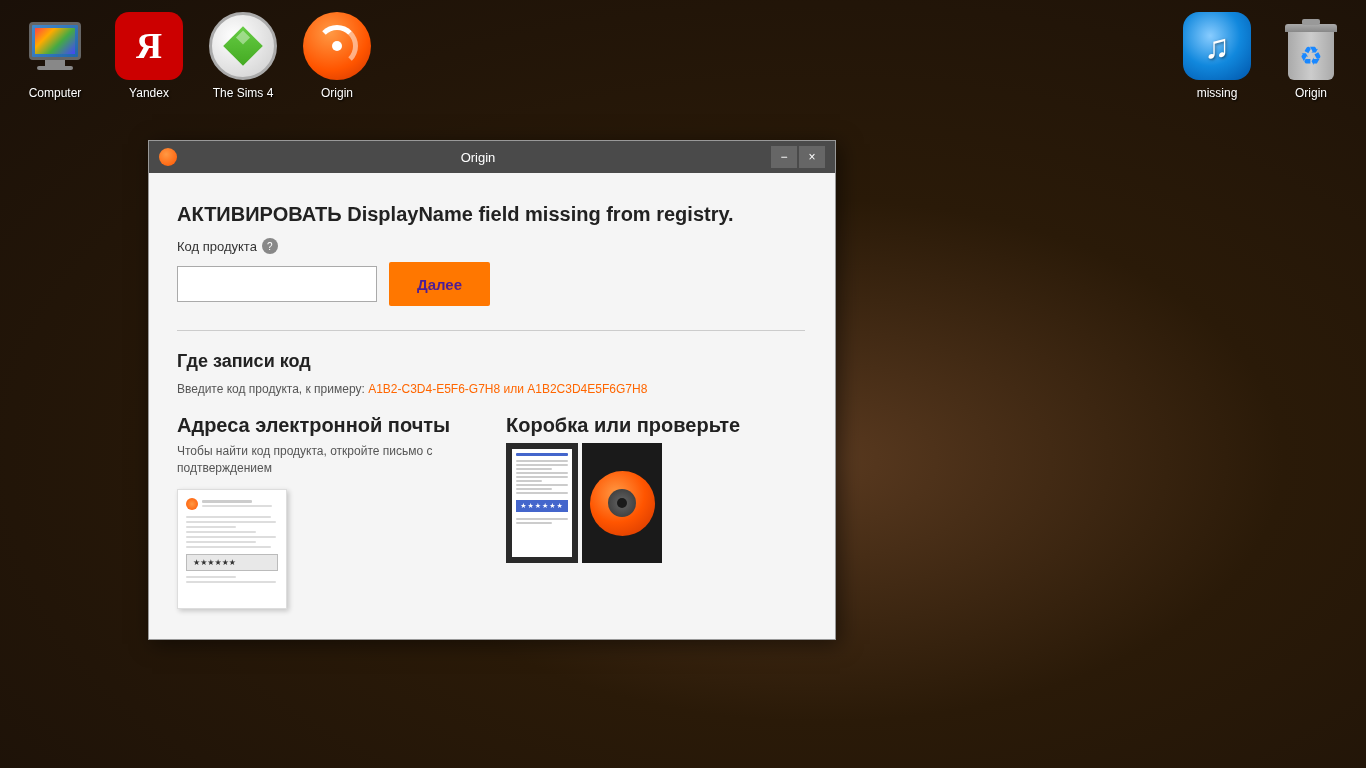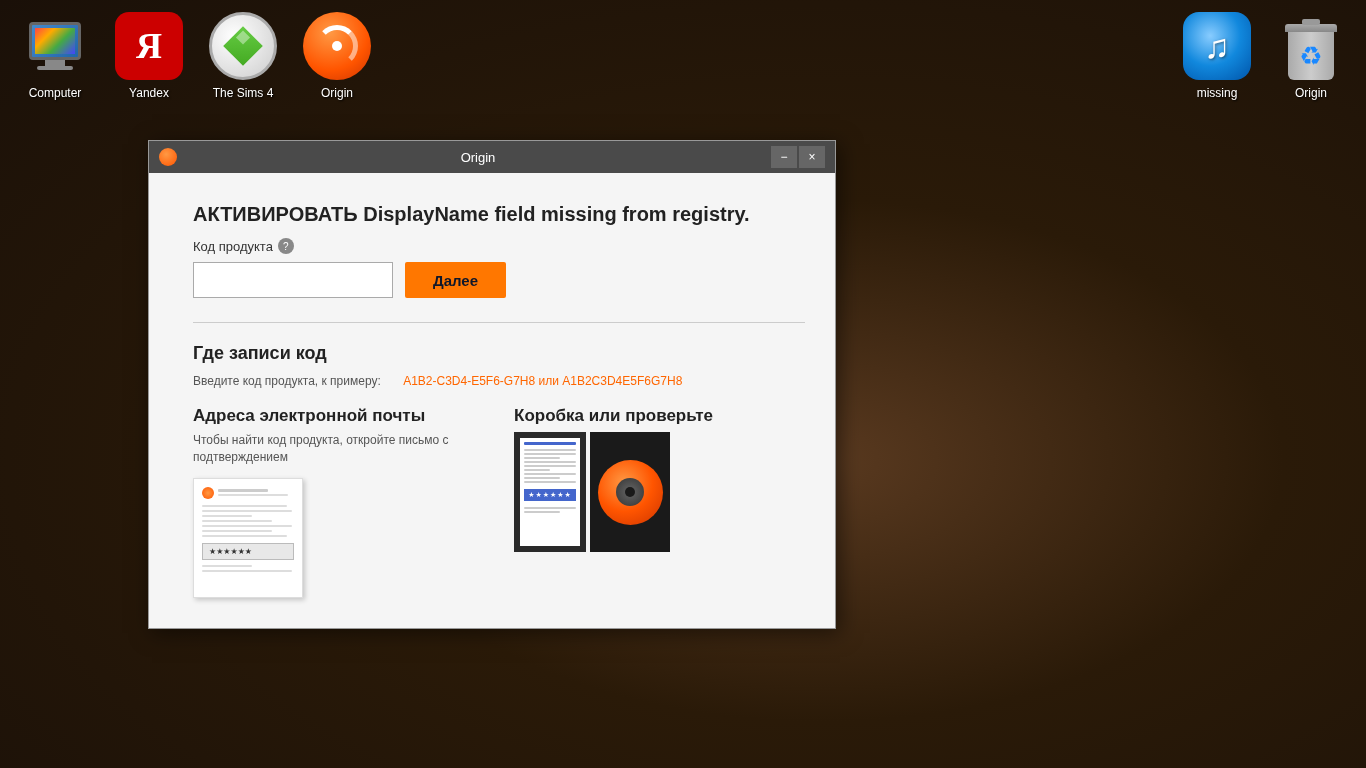--- a/index.html
+++ b/index.html
@@ -283,21 +283,21 @@
       border: none;
       color: #fff;
       font-size: 12px;
       cursor: pointer;
       display: flex;
       align-items: center;
       justify-content: center;
     }
 
     .window-content {
-      padding: 30px 30px 30px 44px;
+      padding: 30px 30px 30px 28px;
       background: #f5f5f5;
     }
 
     .activate-title {
       font-size: 20px;
       font-weight: bold;
       color: #222;
       margin-bottom: 12px;
     }
 
@@ -342,24 +342,24 @@
       height: 36px;
       border: 1px solid #aaa;
       background: #fff;
       padding: 0 10px;
       font-size: 14px;
       outline: none;
     }
 
     .next-btn {
       background: #ff7700;
-      color: #0f172a;
+      color: #4c1d95;
       border: none;
       padding: 0 28px;
-      height: 36px;
+      height: 44px;
       font-size: 15px;
       font-weight: bold;
       cursor: pointer;
       border-radius: 2px;
     }
 
     .divider {
       border: none;
       border-top: 1px solid #ccc;
       margin: 6px 0 20px 0;
@@ -373,34 +373,33 @@
     }
 
     .where-desc {
       font-size: 12px;
       color: #555;
       margin-bottom: 18px;
     }
 
     .where-desc .example-code {
       color: #ff6600;
-      margin-left: 19px;
     }
 
     .where-columns {
       display: flex;
       gap: 30px;
     }
 
     .where-col {
       flex: 1;
     }
 
     .where-col-title {
-      font-size: 17px;
+      font-size: 20px;
       font-weight: bold;
       color: #222;
       margin-bottom: 6px;
     }
 
     .where-col-desc {
       font-size: 12px;
       color: #555;
       margin-bottom: 12px;
       line-height: 1.4;

